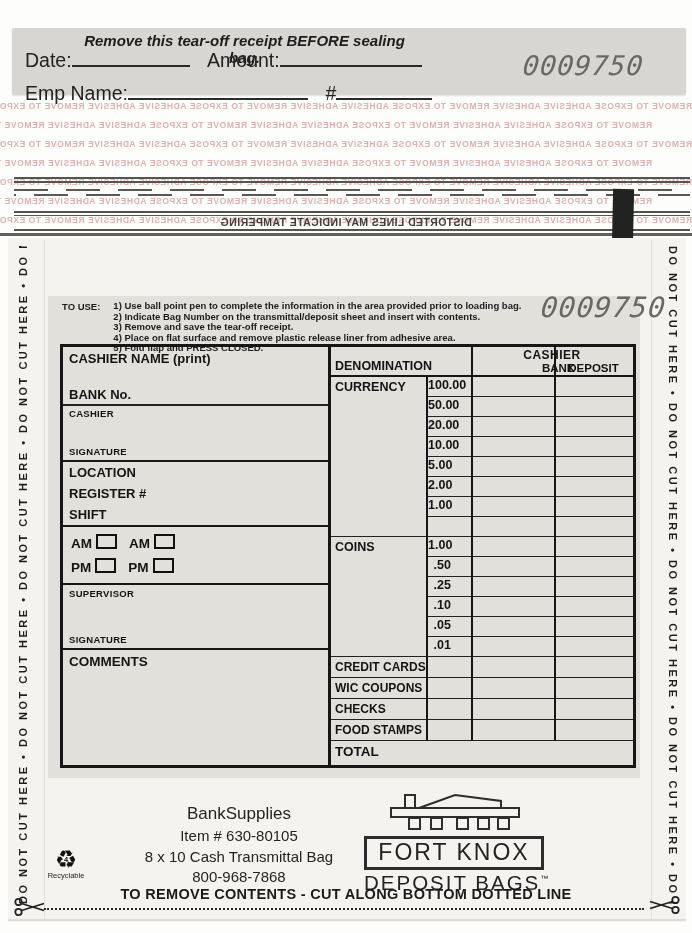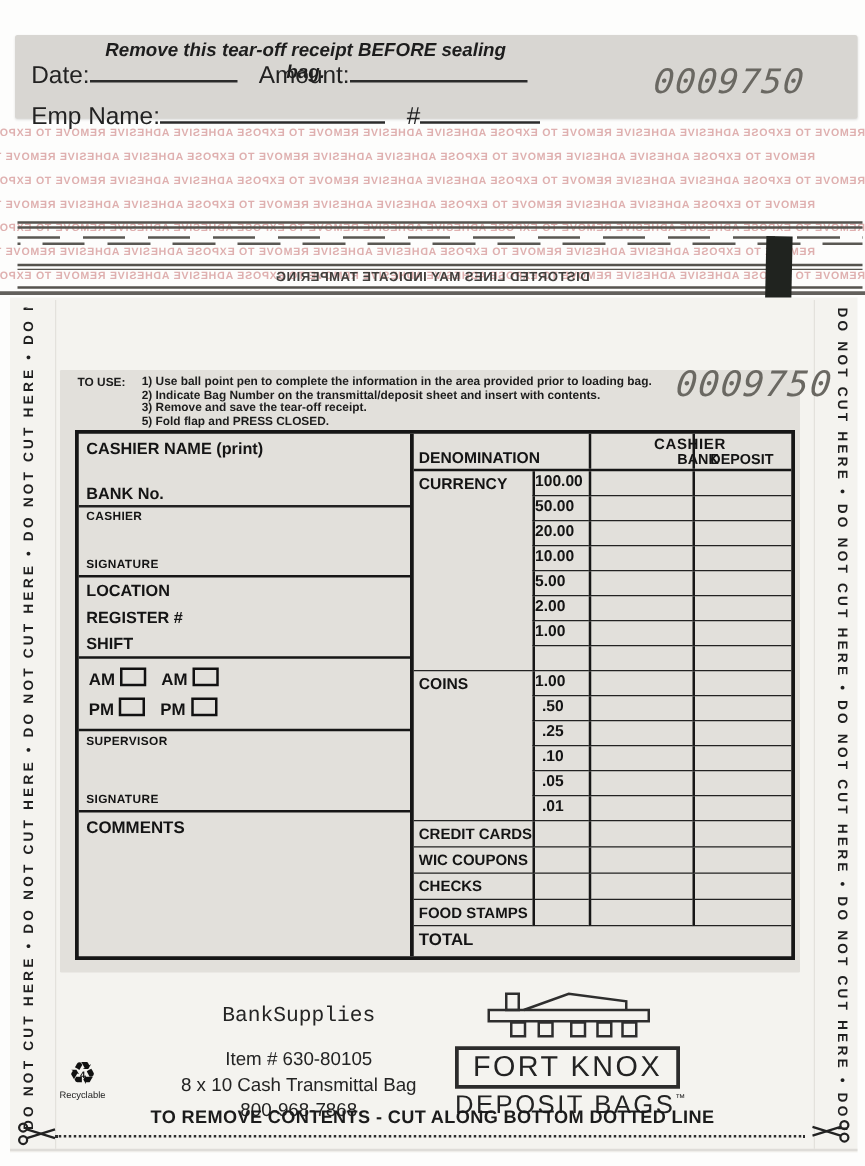--- a/index.html
+++ b/index.html
@@ -76,21 +76,21 @@
   .c-bank{width:83px;box-sizing:border-box;border-left:2px solid #161616;border-bottom:1.5px solid #222;}
   .c-dep{flex:1;border-left:2px solid #161616;border-bottom:1.5px solid #222;}
   .secend .c-lab{border-bottom:1.5px solid #222;}
   .srow{display:flex;height:21px;box-sizing:border-box;}
   .s-lab{width:95px;box-sizing:border-box;border-bottom:1.5px solid #222;font-size:12px;font-weight:bold;padding:3px 0 0 4px;white-space:nowrap;}
   .trow{flex:1;position:relative;}
   .totlabel{position:absolute;left:4px;top:3px;font-size:13.5px;font-weight:bold;}
 
   
   .brandblock{left:144px;top:804px;width:190px;text-align:center;color:#242424;}
-  .brand{font-family:Liberation Mono, monospace;font-size:17px;margin-bottom:15px;}
+  .brand{font-family:Liberation Sans, sans-serif;font-size:17px;margin-bottom:2px;}
   .bline{font-size:15px;line-height:20.5px;}
   .logo{left:364px;top:792px;width:180px;text-align:center;color:#232323;}
   .fkbox{display:block;border:3px solid #2c2c2c;padding:0 3px 1px 3px;font-size:23px;letter-spacing:2px;white-space:nowrap;margin-top:-2px;}
   .depbags{font-size:20.5px;letter-spacing:2px;margin-top:1px;white-space:nowrap;}
   .tm{font-size:8px;vertical-align:9px;letter-spacing:0;}
   .recycle{left:46px;top:846px;width:40px;text-align:center;color:#111;}
   .rglyph{font-size:25px;line-height:26px;}
   .rnum{position:absolute;left:0;right:0;top:9px;font-size:7.5px;font-weight:bold;}
   .rlabel{font-size:7.5px;color:#222;margin-top:-1px;}
   .cut-text{left:0;right:0;top:886px;text-align:center;font-size:14.5px;font-weight:bold;color:#1b1b1b;letter-spacing:.3px;}
@@ -147,20 +147,21 @@
   <div class="edge-strip edge-right">DO NOT CUT HERE   •   DO NOT CUT HERE   •   DO NOT CUT HERE   •   DO NOT CUT HERE   •   DO NOT CUT HERE   •   DO NOT CUT HERE   •   DO NOT CUT HERE   •   </div>
 
   <div class="abs graypanel"></div>
 
   <div class="abs instr">
     <div class="tolabel">TO USE:</div>
     <div class="steps">
       <div class="step">1) Use ball point pen to complete the information in the area provided prior to loading bag.</div>
       <div class="step">2) Indicate Bag Number on the transmittal/deposit sheet and insert with contents.</div>
       <div class="step">3) Remove and save the tear-off receipt.</div>
+      <div class="step">4) Place on flat surface and remove plastic release liner from adhesive area.</div>
       <div class="step">5) Fold flap and PRESS CLOSED.</div>
     </div>
   </div>
   <div class="abs serial serial-2">0009750</div>
 
   <div class="abs ftable">
     <div class="fleft">
       <div class="lbox b1">
         <div class="l-big" style="top:4px;">CASHIER NAME (print)</div>
         <div class="l-big" style="top:40px;">BANK No.</div>

